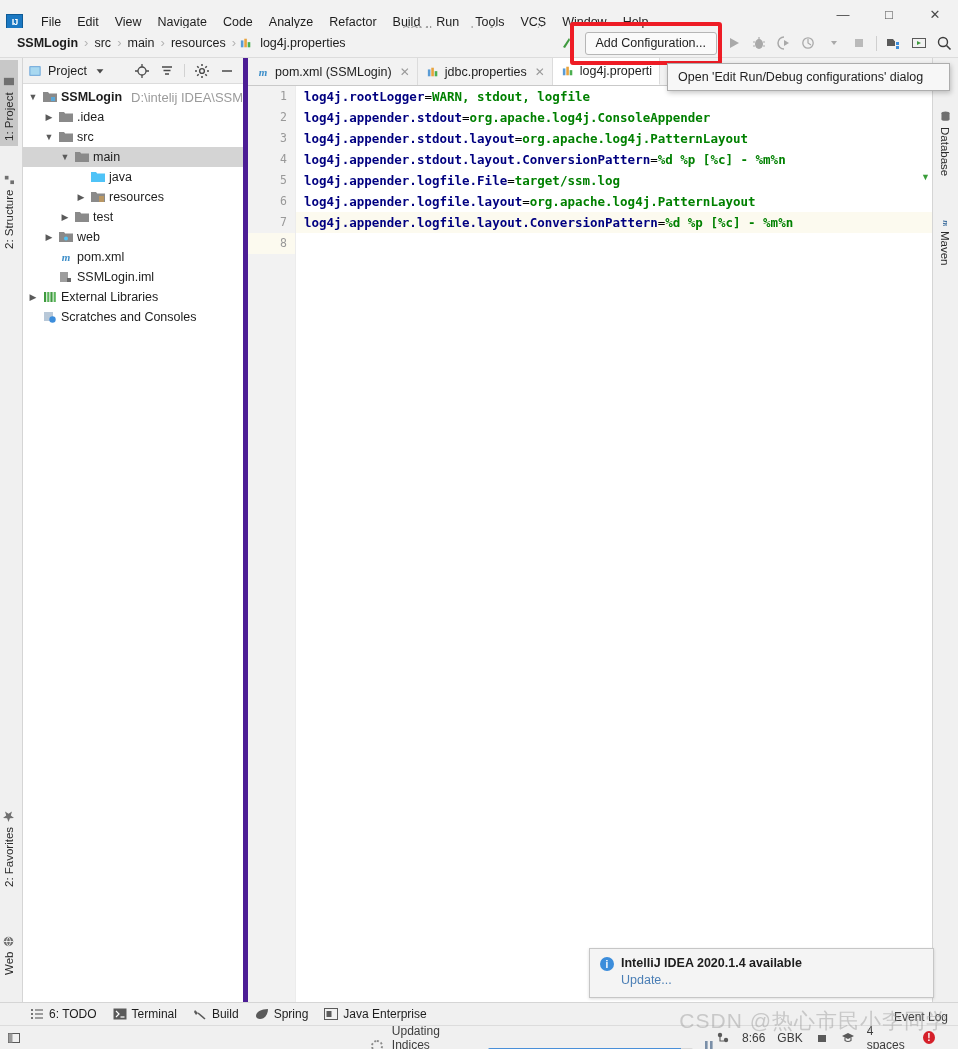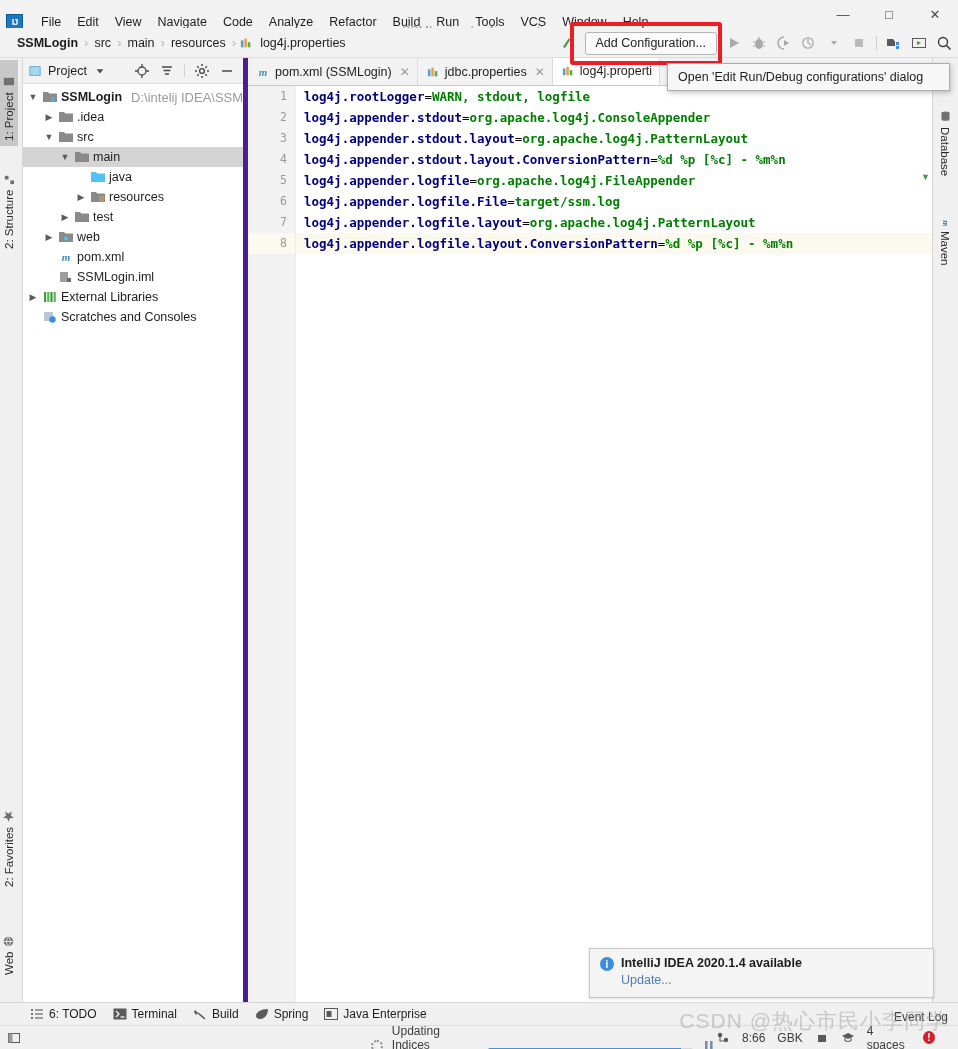--- a/index.html
+++ b/index.html
@@ -538,21 +538,20 @@
         <div class="gnum">6</div>
         <div class="gnum">7</div>
         <div class="gnum cur">8</div>
       </div>
 
       <div class="lines">
         <div class="cline"><span class="k">log4j.rootLogger</span><span class="eq">=</span><span class="v">WARN, stdout, logfile</span></div>
         <div class="cline"><span class="k">log4j.appender.stdout</span><span class="eq">=</span><span class="v">org.apache.log4j.ConsoleAppender</span></div>
         <div class="cline"><span class="k">log4j.appender.stdout.layout</span><span class="eq">=</span><span class="v">org.apache.log4j.PatternLayout</span></div>
         <div class="cline"><span class="k">log4j.appender.stdout.layout.ConversionPattern</span><span class="eq">=</span><span class="v">%d %p [%c] - %m%n</span></div>
-        <div class="cline"><span class="k">log4j.appender.logfile</span><span class="eq">=</span><span class="v">org.apache.log4j.FileAppender</span></div>
         <div class="cline"><span class="k">log4j.appender.logfile.File</span><span class="eq">=</span><span class="v">target/ssm.log</span></div>
         <div class="cline"><span class="k">log4j.appender.logfile.layout</span><span class="eq">=</span><span class="v">org.apache.log4j.PatternLayout</span></div>
         <div class="cline cur"><span class="k">log4j.appender.logfile.layout.ConversionPattern</span><span class="eq">=</span><span class="v">%d %p [%c] - %m%n</span></div>
       </div>
 
       <div class="scroll-down">▼</div>
     </div>
   </div>
 
   <div class="notif">

